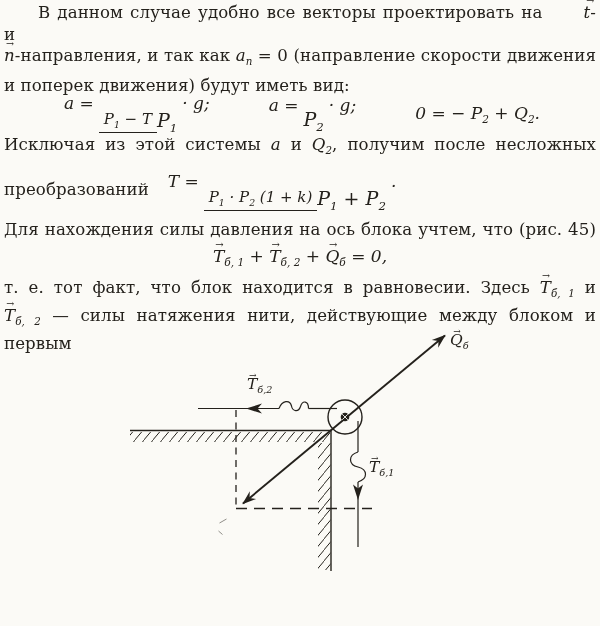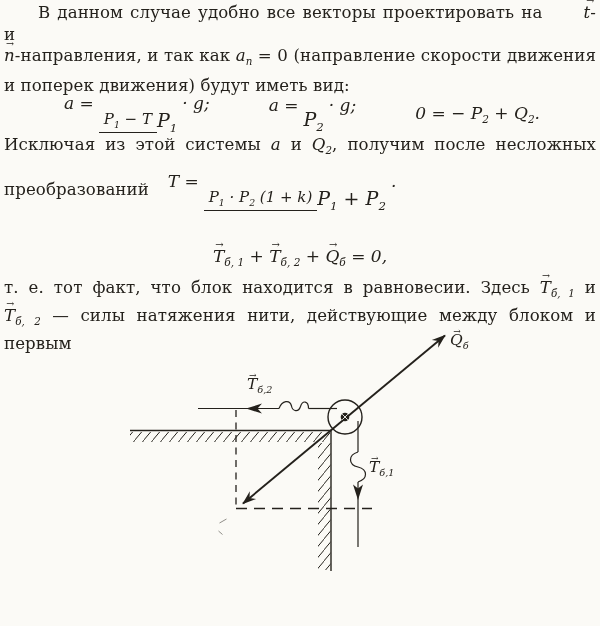--- a/index.html
+++ b/index.html
@@ -79,20 +79,23 @@
 
   <div class="block centered" style="top:172px">
     <span class="shift-left">
       <span class="m">T =</span><span class="frac">
           <span class="num m">P<sub>1</sub> · P<sub>2</sub> (1 + k)</span>
           <span class="den m">P<sub>1</sub> + P<sub>2</sub></span>
         </span><span class="m">.</span>
     </span>
   </div>
 
+  <div class="block" style="top:219px">
+    <div class="line">Для нахождения силы давления на ось блока учтем, что (рис. 45)</div>
+  </div>
 
   <div class="block centered" style="top:241px;height:32px">
     <span class="m"><span class="vec"><span class="vec-arrow">→</span><span>T</span></span><sub>б, 1</sub> + <span class="vec"><span class="vec-arrow">→</span><span>T</span></span><sub>б, 2</sub> + <span class="vec"><span class="vec-arrow">→</span><span>Q</span></span><sub>б</sub> = 0,</span>
   </div>
 
   <div class="block" style="top:277px">
     <div class="line">т. е. тот факт, что блок находится в равновесии. Здесь <span class="vec"><span class="vec-arrow">→</span><span>T</span></span><sub>б, 1</sub> и</div>
     <div class="line"><span class="vec"><span class="vec-arrow">→</span><span>T</span></span><sub>б, 2</sub> — силы натяжения нити, действующие между блоком и первым</div>
   </div>
 

